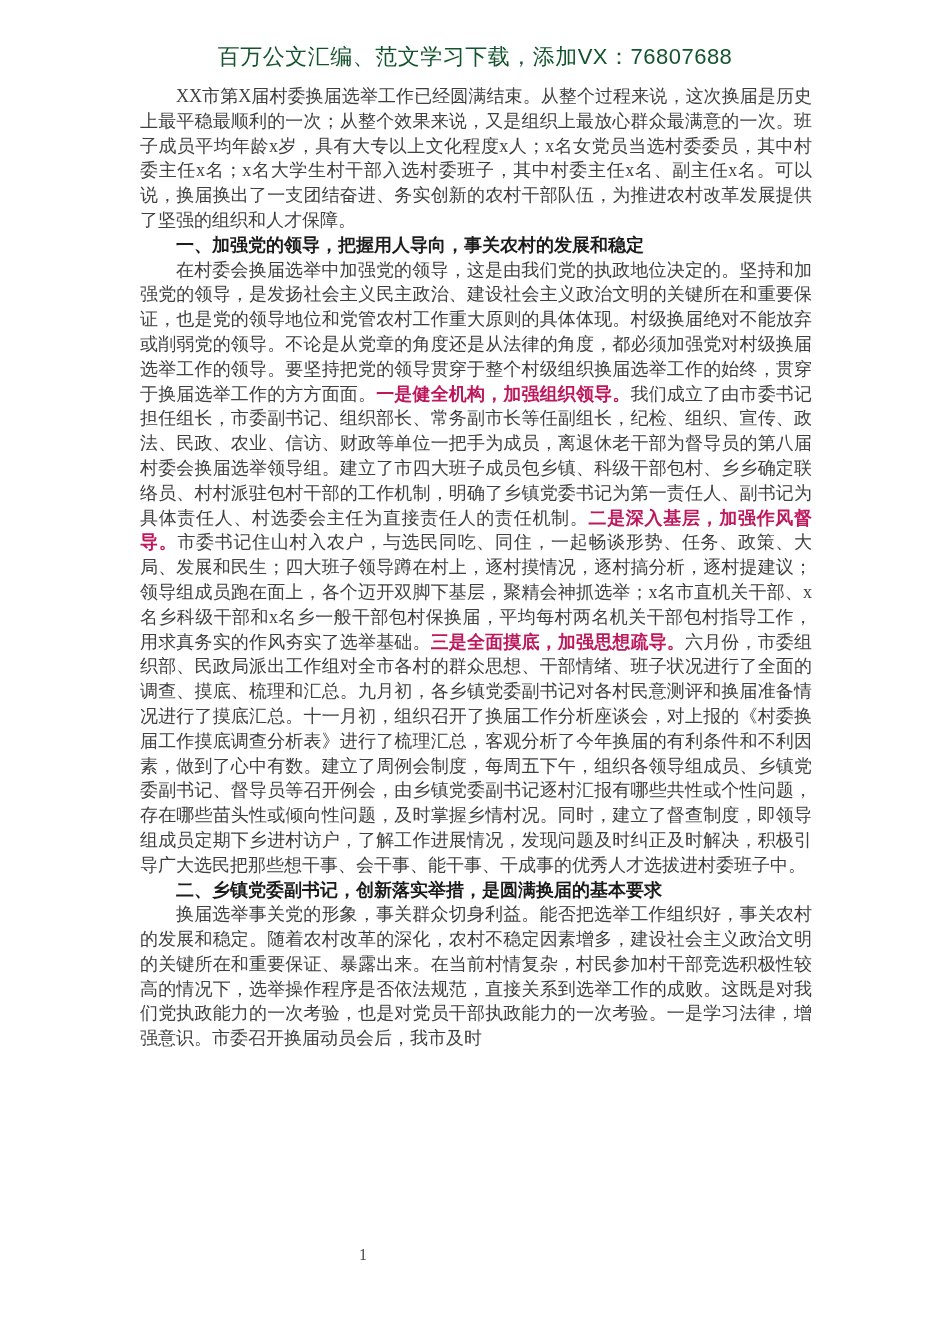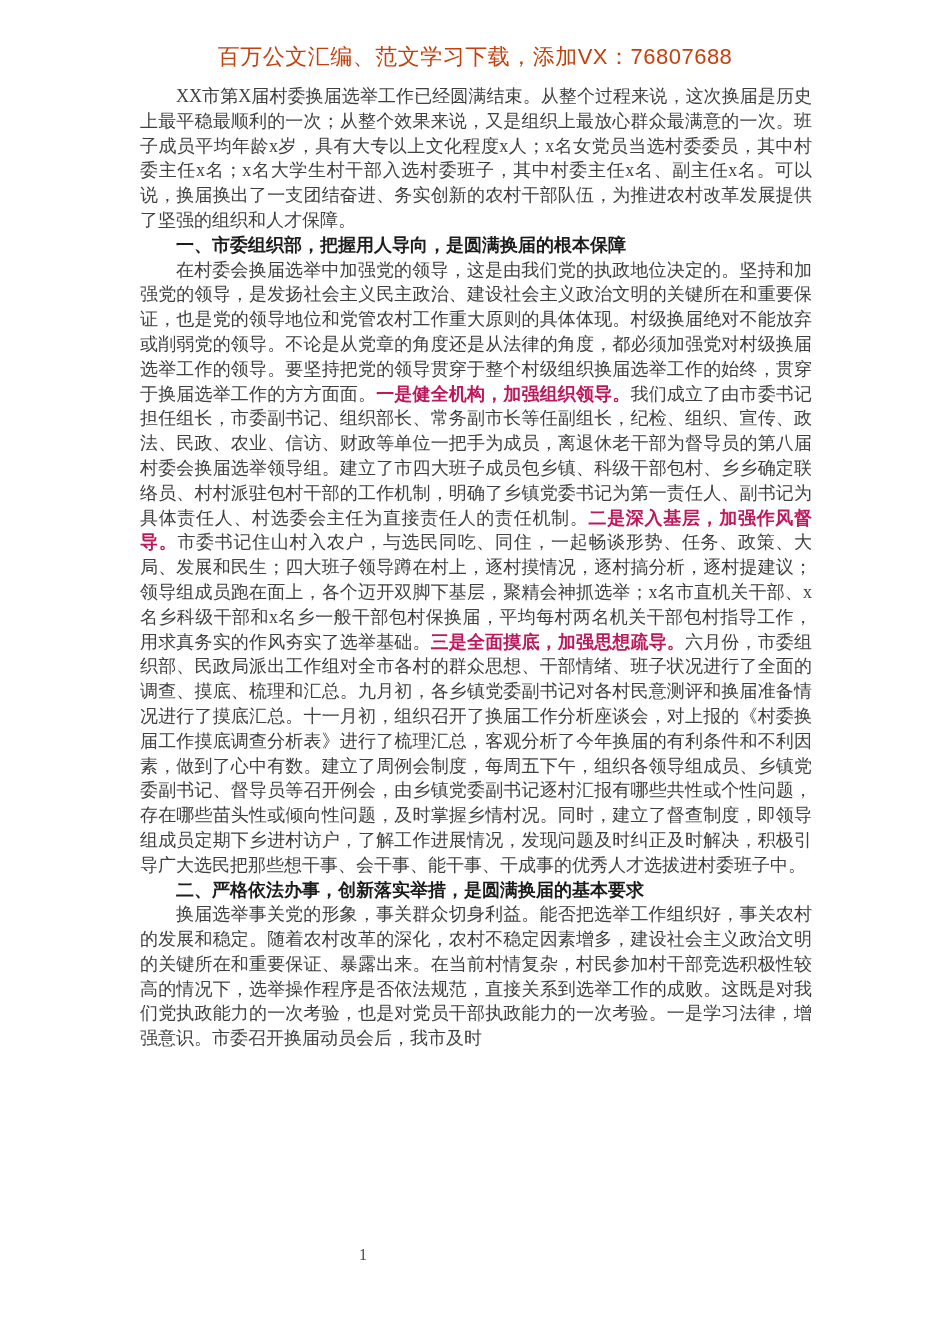--- a/index.html
+++ b/index.html
@@ -17,21 +17,21 @@
   }
   .ad-header {
     position: absolute;
     top: 42px;
     left: 0;
     width: 950px;
     text-align: center;
     font-family: "Liberation Sans", "DejaVu Sans", sans-serif;
     font-size: 22px;
     line-height: 30px;
-    color: #c2410c;
+    color: #14532d;
     letter-spacing: 0.5px;
   }
   .doc-body {
     position: absolute;
     top: 84px;
     left: 140px;
     width: 672px;
     font-size: 18px;
     line-height: 24.8px;
     color: #404040;
@@ -65,24 +65,24 @@
 </head>
 <body>
 
 <div class="page">
 
   <div class="ad-header">百万公文汇编、范文学习下载，添加VX：76807688</div>
 
   <div class="doc-body">
     <p>XX市第X届村委换届选举工作已经圆满结束。从整个过程来说，这次换届是历史上最平稳最顺利的一次；从整个效果来说，又是组织上最放心群众最满意的一次。班子成员平均年龄x岁，具有大专以上文化程度x人；x名女党员当选村委委员，其中村委主任x名；x名大学生村干部入选村委班子，其中村委主任x名、副主任x名。可以说，换届换出了一支团结奋进、务实创新的农村干部队伍，为推进农村改革发展提供了坚强的组织和人才保障。</p>
 
-    <p class="doc-heading">一、市委组织部，把握用人导向，是圆满换届的根本保障</p>
+    <p class="doc-heading">一、加强党的领导，把握用人导向，事关农村的发展和稳定</p>
 
     <p><span>在村委会换届选举中加强党的领导，这是由我们党的执政地位决定的。坚持和加强党的领导，是发扬社会主义民主政治、建设社会主义政治文明的关键所在和重要保证，也是党的领导地位和党管农村工作重大原则的具体体现。村级换届绝对不能放弃或削弱党的领导。不论是从党章的角度还是从法律的角度，都必须加强党对村级换届选举工作的领导。要坚持把党的领导贯穿于整个村级组织换届选举工作的始终，贯穿于换届选举工作的方方面面。</span><span class="bold-run">一是健全机构，加强组织领导。</span><span>我们成立了由市委书记担任组长，市委副书记、组织部长、常务副市长等任副组长，纪检、组织、宣传、政法、民政、农业、信访、财政等单位一把手为成员，离退休老干部为督导员的第八届村委会换届选举领导组。建立了市四大班子成员包乡镇、科级干部包村、乡乡确定联络员、村村派驻包村干部的工作机制，明确了乡镇党委书记为第一责任人、副书记为具体责任人、村选委会主任为直接责任人的责任机制。</span><span class="bold-run">二是深入基层，加强作风督导。</span><span>市委书记住山村入农户，与选民同吃、同住，一起畅谈形势、任务、政策、大局、发展和民生；四大班子领导蹲在村上，逐村摸情况，逐村搞分析，逐村提建议；领导组成员跑在面上，各个迈开双脚下基层，聚精会神抓选举；x名市直机关干部、x名乡科级干部和x名乡一般干部包村保换届，平均每村两名机关干部包村指导工作，用求真务实的作风夯实了选举基础。</span><span class="bold-run">三是全面摸底，加强思想疏导。</span><span>六月份，市委组织部、民政局派出工作组对全市各村的群众思想、干部情绪、班子状况进行了全面的调查、摸底、梳理和汇总。九月初，各乡镇党委副书记对各村民意测评和换届准备情况进行了摸底汇总。十一月初，组织召开了换届工作分析座谈会，对上报的《村委换届工作摸底调查分析表》进行了梳理汇总，客观分析了今年换届的有利条件和不利因素，做到了心中有数。建立了周例会制度，每周五下午，组织各领导组成员、乡镇党委副书记、督导员等召开例会，由乡镇党委副书记逐村汇报有哪些共性或个性问题，存在哪些苗头性或倾向性问题，及时掌握乡情村况。同时，建立了督查制度，即领导组成员定期下乡进村访户，了解工作进展情况，发现问题及时纠正及时解决，积极引导广大选民把那些想干事、会干事、能干事、干成事的优秀人才选拔进村委班子中。</span></p>
 
-    <p class="doc-heading">二、严格依法办事，创新落实举措，是圆满换届的基本要求</p>
+    <p class="doc-heading">二、乡镇党委副书记，创新落实举措，是圆满换届的基本要求</p>
 
     <p>换届选举事关党的形象，事关群众切身利益。能否把选举工作组织好，事关农村的发展和稳定。随着农村改革的深化，农村不稳定因素增多，建设社会主义政治文明的关键所在和重要保证、暴露出来。在当前村情复杂，村民参加村干部竞选积极性较高的情况下，选举操作程序是否依法规范，直接关系到选举工作的成败。这既是对我们党执政能力的一次考验，也是对党员干部执政能力的一次考验。一是学习法律，增强意识。市委召开换届动员会后，我市及时</p>
   </div>
 
   <div class="page-number">1</div>
 
 </div>
 
 </body></html>

